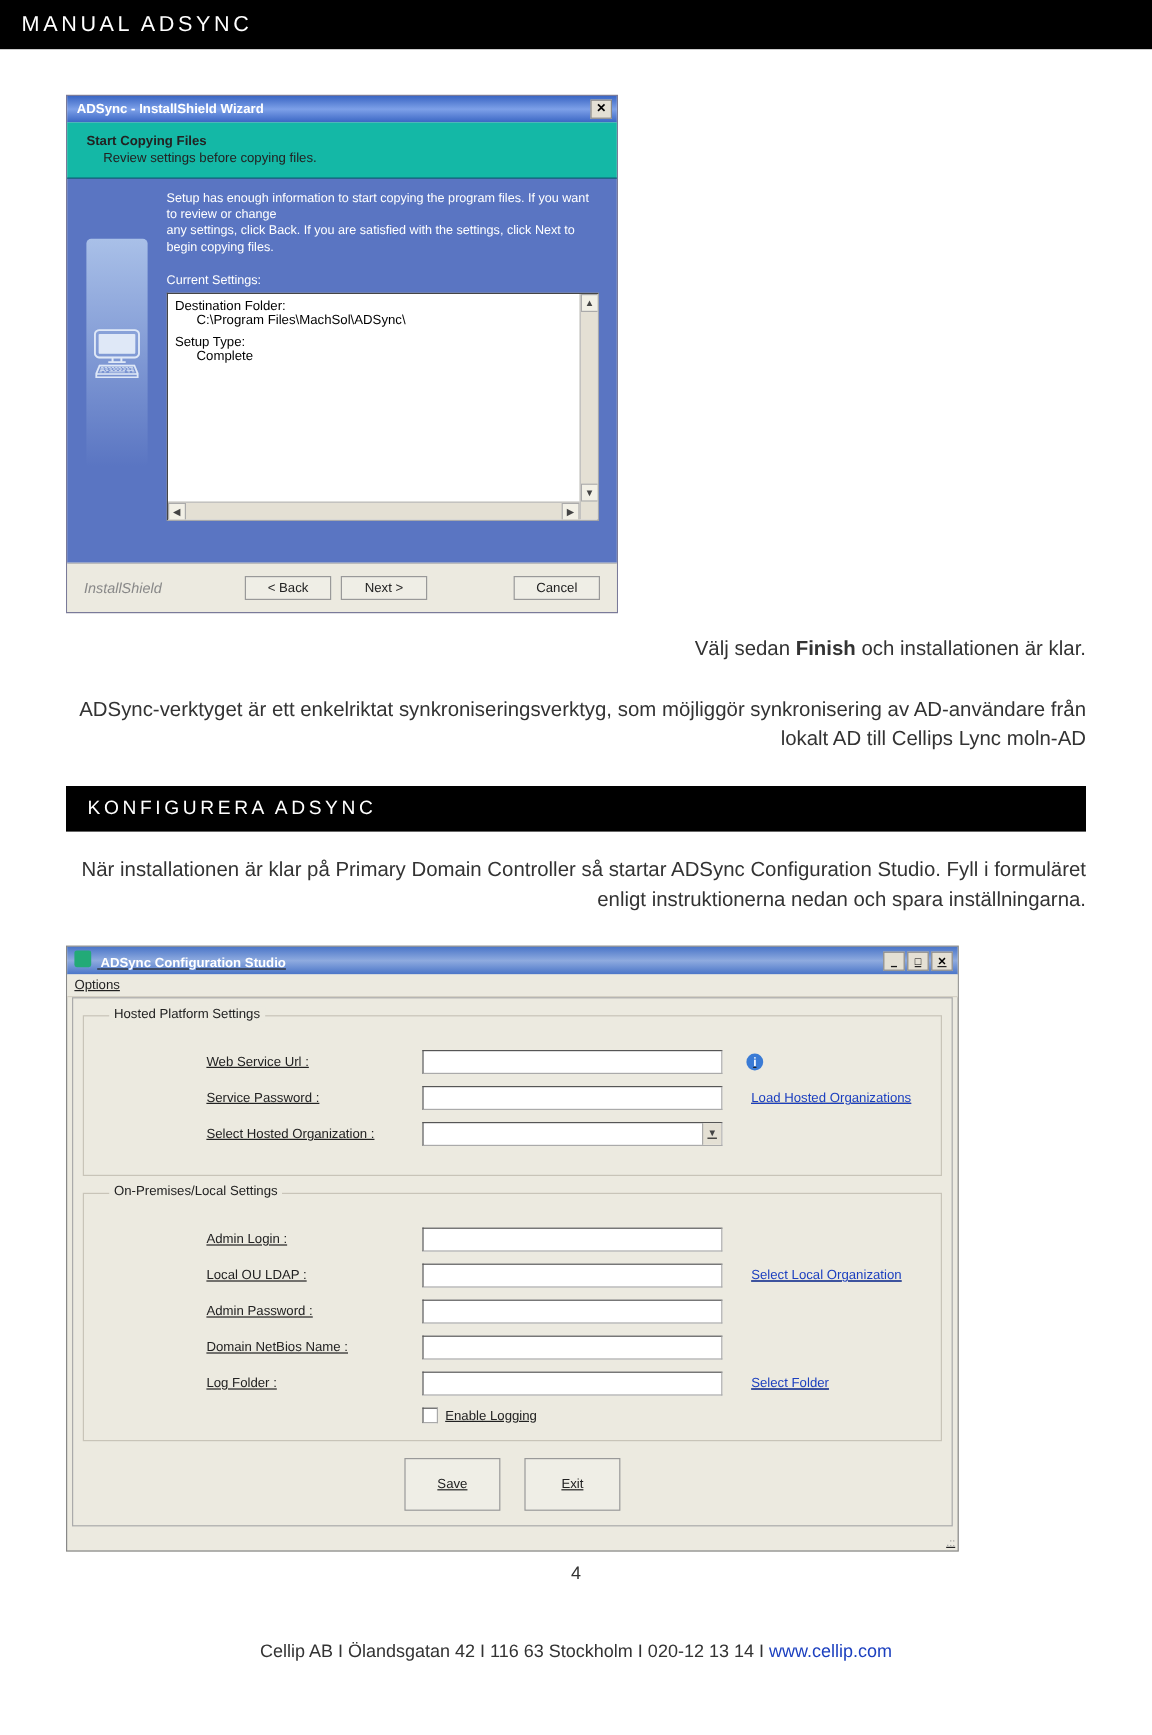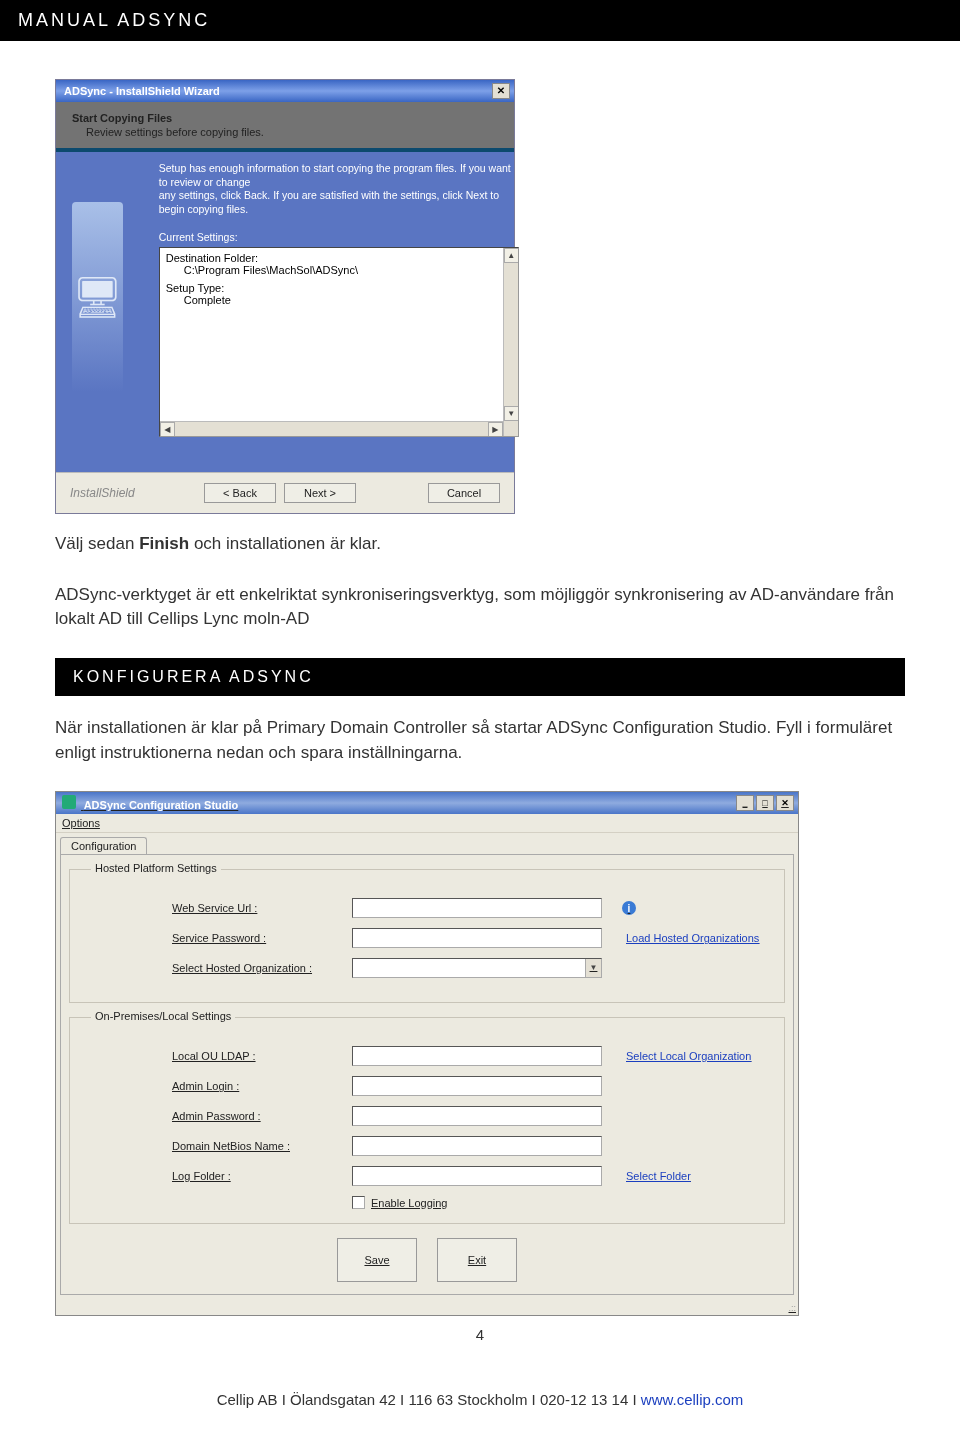--- a/index.html
+++ b/index.html
@@ -18,20 +18,21 @@
     font-weight: 300;
   }
   .content-pad {
     padding: 30px 55px 10px 55px;
   }
   .body-text {
     font-size: 17px;
     color: #333;
     line-height: 1.45;
     margin: 18px 0 26px 0;
+    text-align: right;
   }
   .section-bar {
     background: #000;
     color: #fff;
     padding: 10px 18px;
     font-size: 16px;
     letter-spacing: 3px;
     font-weight: 300;
     margin: 10px 0 20px 0;
   }
@@ -59,44 +60,44 @@
   .wiz-x {
     width: 18px; height: 16px;
     background: #e4e0d4;
     color: #000;
     border: 1px solid #888;
     font-size: 10px;
     line-height: 14px;
     text-align: center;
   }
   .wiz-header {
-    background: #737373;
+    background: #14b8a6;
     padding: 10px 16px;
-    border-bottom: 4px solid #0c4a6e;
+    border-bottom: 1px solid #0c4a6e;
   }
   .wiz-header .h1 { font-weight: bold; }
   .wiz-header .h2 { padding-left: 14px; margin-top: 2px; }
   .wiz-body {
     background: #5a75c2;
     display: flex;
     padding: 10px 16px 8px 16px;
     gap: 16px;
     color: #fff;
     min-height: 320px;
     align-items: flex-start;
   }
   .wiz-art {
     width: 150px; height: 190px;
     background: linear-gradient(#a9c0e8,#5a75c2);
     border-radius: 4px;
     display:flex; align-items:center; justify-content:center;
     font-size: 40px; color: #dfe8f7;
     margin-top: 40px;
   }
-  .wiz-right { flex: 1; margin-left: 20px; }
+  .wiz-right { flex: 1; }
   .wiz-instr { font-size: 10.5px; margin-bottom: 14px; line-height: 1.3; }
   .wiz-label { font-size: 10.5px; margin-bottom: 4px; }
   .wiz-textarea {
     background: #fff;
     color: #000;
     border: 1px inset #999;
     width: 360px;
     height: 190px;
     padding: 4px 6px;
     font-size: 11px;
@@ -350,23 +351,20 @@
       </span>
       <span class="buttons">
         <span class="btn">_</span>
         <span class="btn">□</span>
         <span class="btn">✕</span>
       </span>
     </div>
     <div class="cs-menubar">
       <span>Options</span>
     </div>
-    <div class="cs-tabbar">
-      <span class="cs-tab">Configuration</span>
-    </div>
     <div class="cs-panel">
 
       <div class="cs-group">
         <div class="cs-group-title">Hosted Platform Settings</div>
         <div style="padding-left:90px">
           <div class="cs-row">
             <div class="cs-label">Web Service Url :</div>
             <div class="cs-input"></div>
             <span class="cs-info">i</span>
           </div>
@@ -381,27 +379,27 @@
               <div class="cs-dd">▼</div>
             </div>
           </div>
         </div>
       </div>
 
       <div class="cs-group">
         <div class="cs-group-title">On-Premises/Local Settings</div>
         <div style="padding-left:90px">
           <div class="cs-row">
+            <div class="cs-label">Admin Login :</div>
+            <div class="cs-input"></div>
+          </div>
+          <div class="cs-row">
             <div class="cs-label">Local OU LDAP :</div>
             <div class="cs-input"></div>
             <span class="cs-link">Select Local Organization</span>
-          </div>
-          <div class="cs-row">
-            <div class="cs-label">Admin Login :</div>
-            <div class="cs-input"></div>
           </div>
           <div class="cs-row">
             <div class="cs-label">Admin Password :</div>
             <div class="cs-input"></div>
           </div>
           <div class="cs-row">
             <div class="cs-label">Domain NetBios Name :</div>
             <div class="cs-input"></div>
           </div>
           <div class="cs-row">

